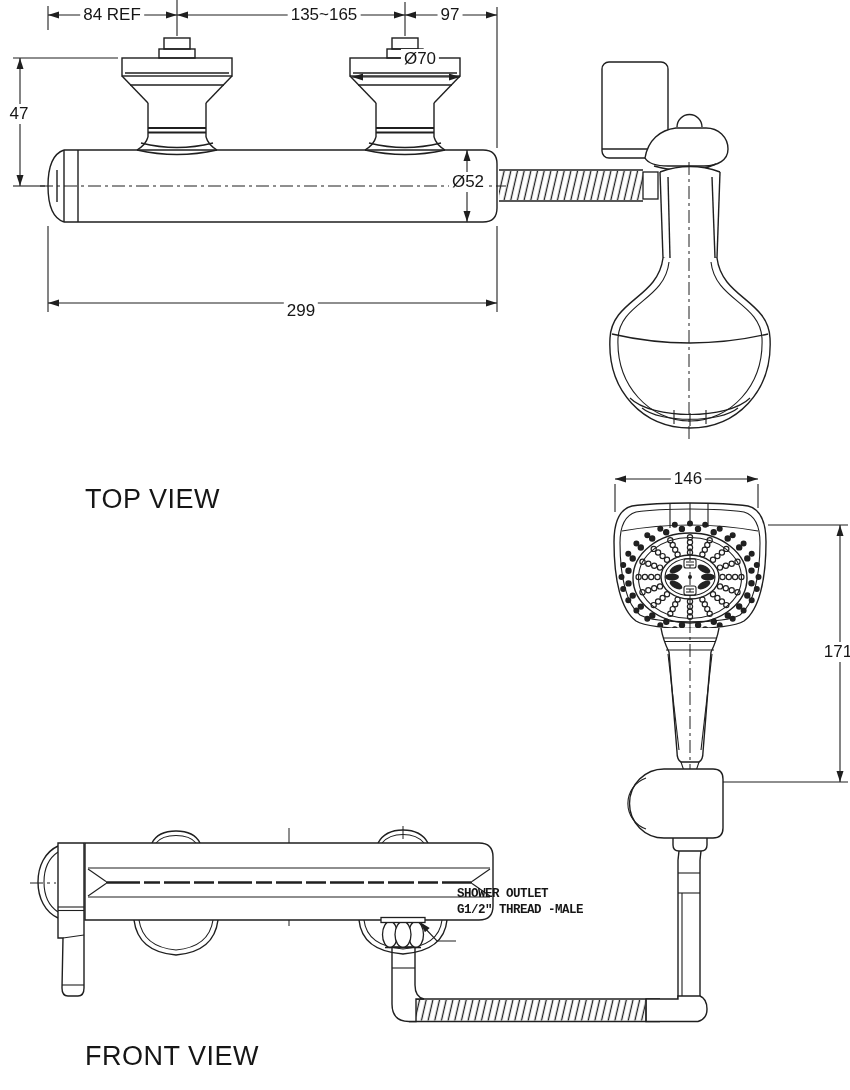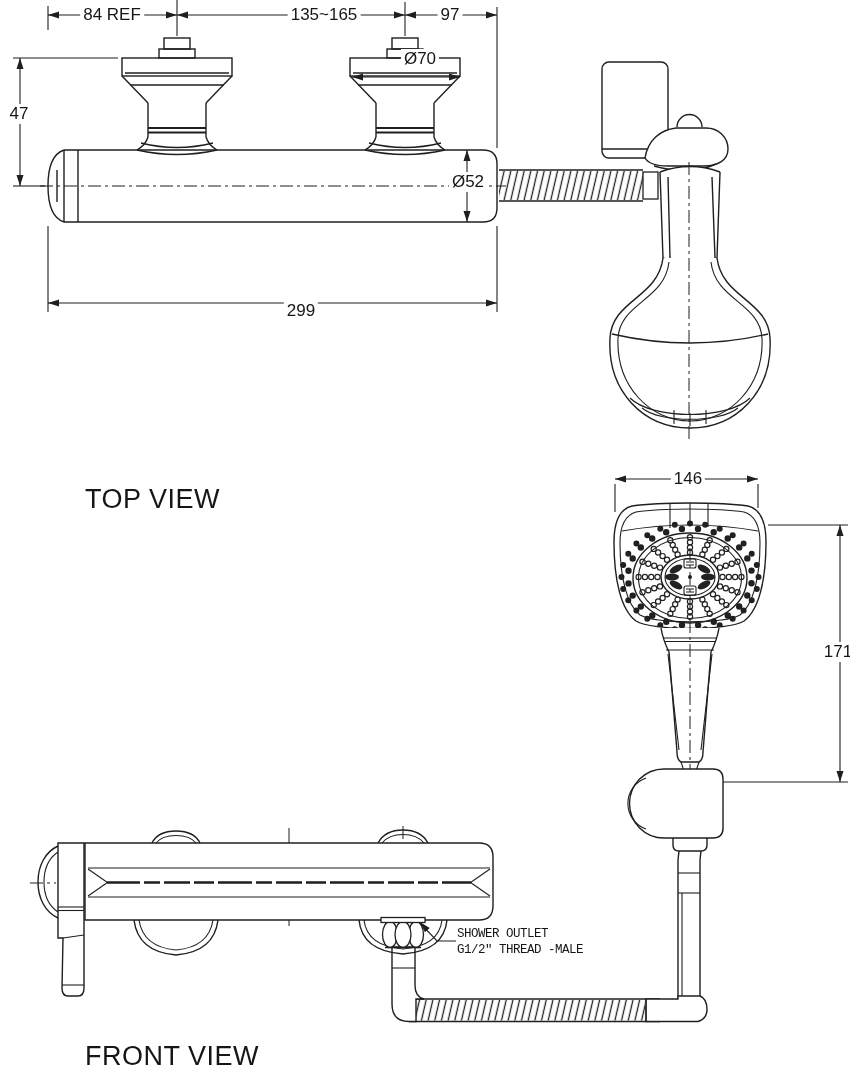--- a/index.html
+++ b/index.html
@@ -403,18 +403,18 @@
   <span class="lbl" style="left:19px;top:114px;">47</span>
   <span class="lbl" style="left:420px;top:59px;">Ø70</span>
   <span class="lbl" style="left:468px;top:182px;">Ø52</span>
   <span class="lbl" style="left:301px;top:303px;margin-top:8px;">299</span>
   <span class="lbl" style="left:688px;top:479px;">146</span>
   <span class="lbl" style="left:838px;top:652px;">171</span>
 
   <span class="view-lbl" style="left:85px;top:1041px;">FRONT VIEW</span>
   <span class="view-lbl" style="left:85px;top:484px;">TOP VIEW</span>
 
-  <div class="anno" style="left:457px;top:926px;">
+  <div class="anno" style="left:457px;top:886px;font-weight:bold;">
     <div>SHOWER OUTLET</div>
     <div>G1/2" THREAD -MALE</div>
   </div>
 
 </div>
 
 </body></html>

